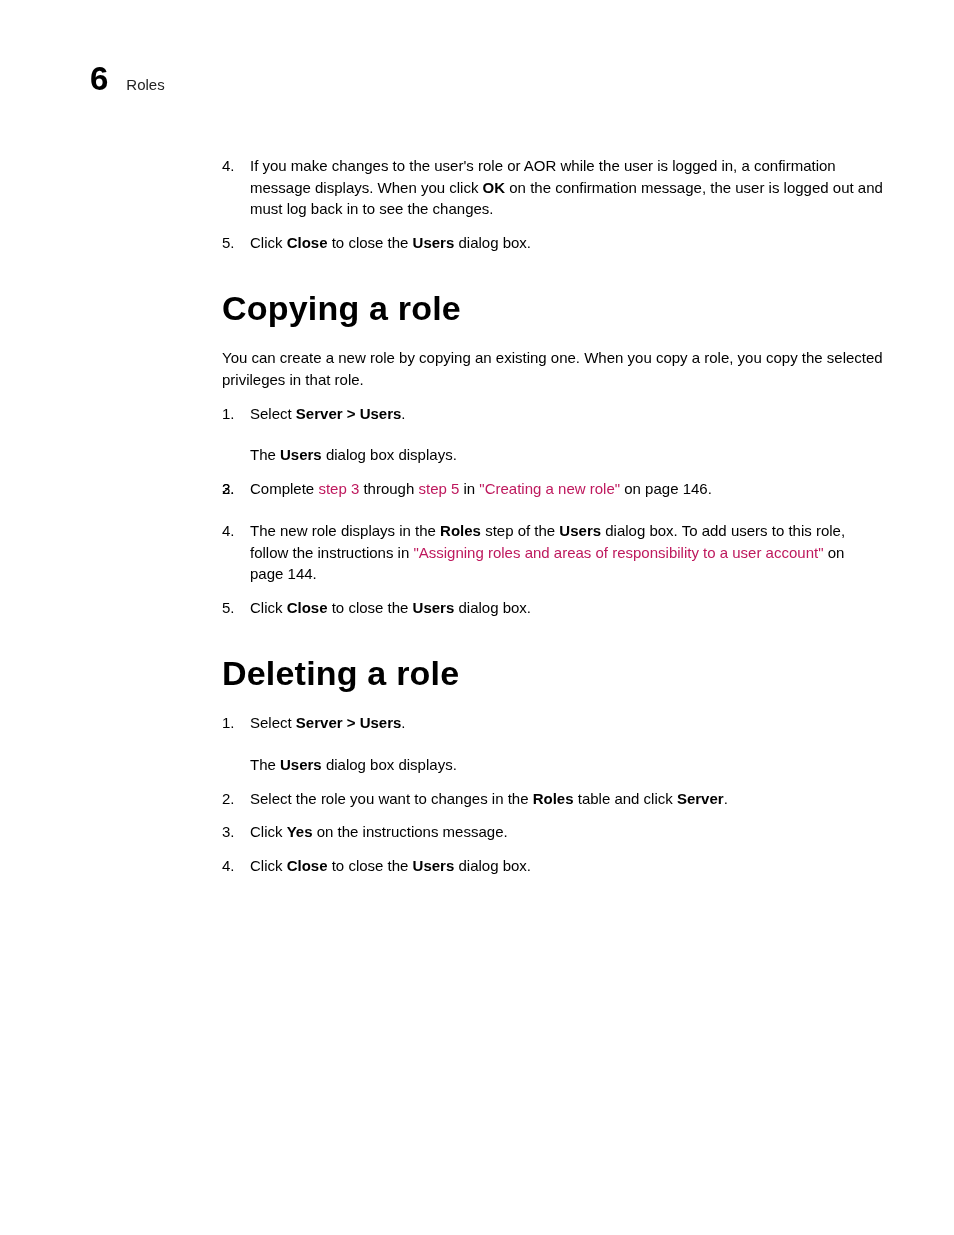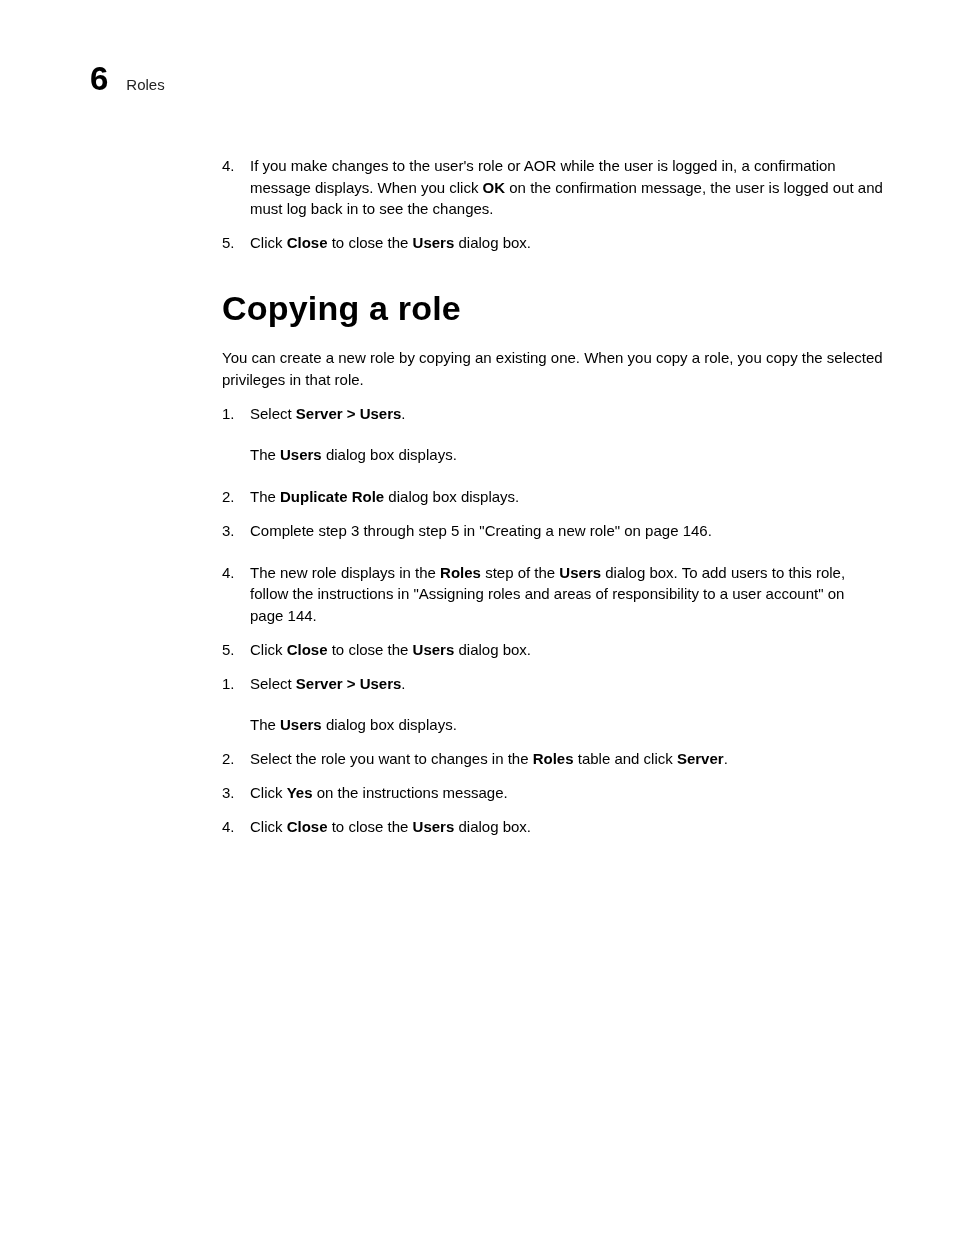--- a/index.html
+++ b/index.html
@@ -63,21 +63,21 @@
     font-weight: 700;
     font-size: 34px;
     margin: 30px 0 14px 0;
     letter-spacing: 0.2px;
   }
   p.intro {
     margin: 0 0 12px 0;
   }
   b { font-weight: 700; }
   a.xref {
-    color: #000000;
+    color: #be185d;
     text-decoration: none;
   }
 </style>
 </head>
 <body>
 
 <div class="page">
 
   <div class="header">
     <span class="chapter-num">6</span>
@@ -109,23 +109,20 @@
         <span class="num">1.</span>
         <div class="step-body">
           <span>Select </span><b>Server &gt; Users</b><span>.</span>
         </div>
         <div class="sub">
           <span>The </span><b>Users</b><span> dialog box displays.</span>
         </div>
       </li>
       <li>
         <span class="num">2.</span>
-        <div class="sub">
-          <span>The </span><b>Duplicate Role</b><span> dialog box displays.</span>
-        </div>
       </li>
       <li>
         <span class="num">3.</span>
         <div class="step-body">
           <span>Complete </span><a class="xref">step&nbsp;3</a><span> through </span><a class="xref">step&nbsp;5</a><span> in </span><a class="xref">"Creating a new role"</a><span> on page&nbsp;146.</span>
         </div>
       </li>
       <li>
         <span class="num">4.</span>
         <div class="sub">
@@ -133,20 +130,21 @@
         </div>
       </li>
       <li>
         <span class="num">5.</span>
         <div class="step-body">
           <span>Click </span><b>Close</b><span> to close the </span><b>Users</b><span> dialog box.</span>
         </div>
       </li>
     </ol>
 
+    <h2 class="section">Deleting a role</h2>
 
     <ol class="steps">
       <li>
         <span class="num">1.</span>
         <div class="step-body">
           <span>Select </span><b>Server &gt; Users</b><span>.</span>
         </div>
         <div class="sub">
           <span>The </span><b>Users</b><span> dialog box displays.</span>
         </div>

